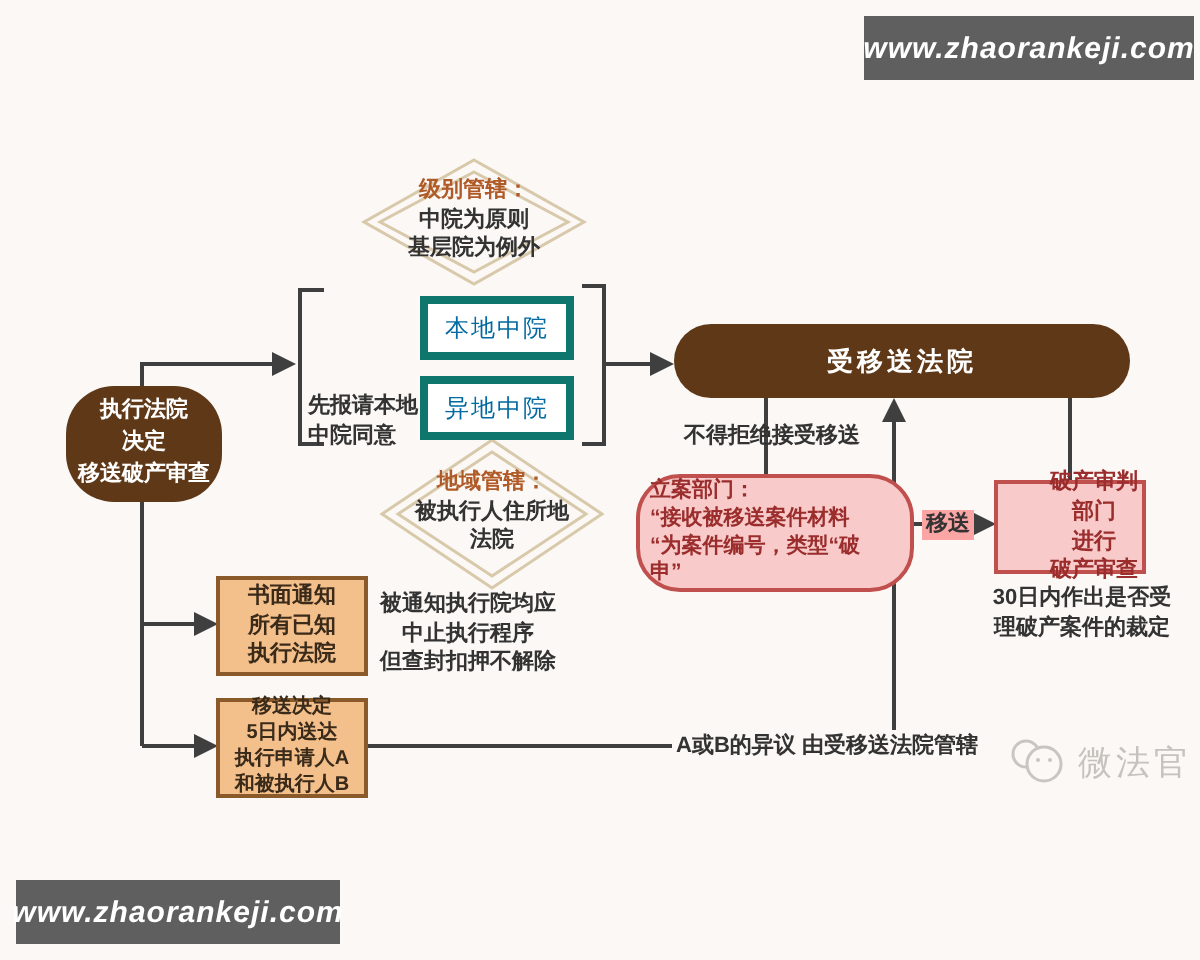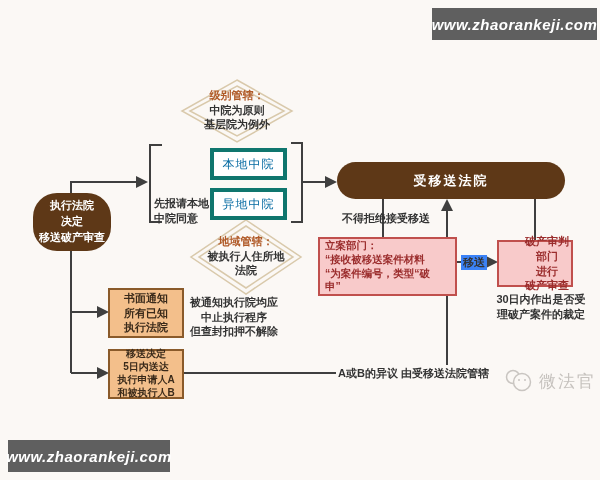--- a/index.html
+++ b/index.html
@@ -85,26 +85,26 @@
   <div class="label" style="left:154px;top:196px;width:64px;text-align:left;">先报请本地
 中院同意</div>
 
   <div class="node whitebox" style="left:210px;top:148px;width:77px;height:32px;">本地中院</div>
   <div class="node whitebox" style="left:210px;top:188px;width:77px;height:32px;">异地中院</div>
 
   <div class="node stadium-wide" style="left:337px;top:162px;width:228px;height:37px;">受移送法院</div>
 
   <div class="label" style="left:342px;top:211px;width:100px;white-space:nowrap;">不得拒绝接受移送</div>
 
-  <div class="node pinkbox" style="left:318px;top:237px;width:139px;height:59px;justify-content:flex-start;text-align:left;padding:2px 5px;">立案部门：
+  <div class="node pinkbox" style="left:318px;top:237px;width:139px;height:59px;justify-content:flex-start;text-align:left;padding:2px 5px;border-radius:22px;">立案部门：
 “接收被移送案件材料
 “为案件编号，类型“破
 申”</div>
 
-  <div class="label" style="left:461px;top:255px;background:#3b82f6;padding:0 2px;z-index:2;">移送</div>
+  <div class="label" style="left:461px;top:255px;background:#fca5a5;padding:0 2px;z-index:2;">移送</div>
 
   <div class="node pinkbox" style="left:497px;top:240px;width:76px;height:47px;font-size:11px;padding-left:24px;">破产审判部门
 进行
 破产审查</div>
 
   <div class="label" style="left:492px;top:292px;width:98px;text-align:center;">30日内作出是否受
 理破产案件的裁定</div>
 
   <div class="node orangebox" style="left:108px;top:288px;width:76px;height:50px;font-size:11px;line-height:1.35;">书面通知
 所有已知

